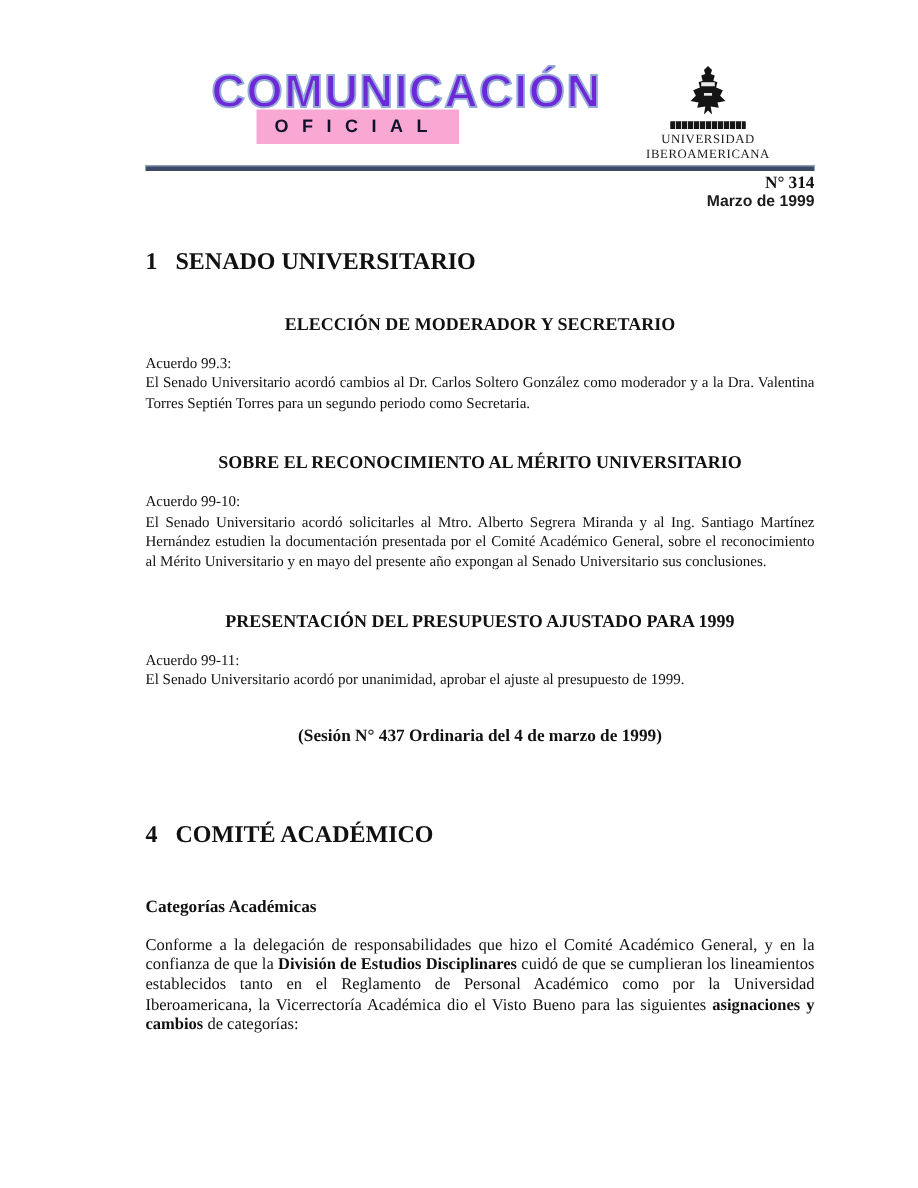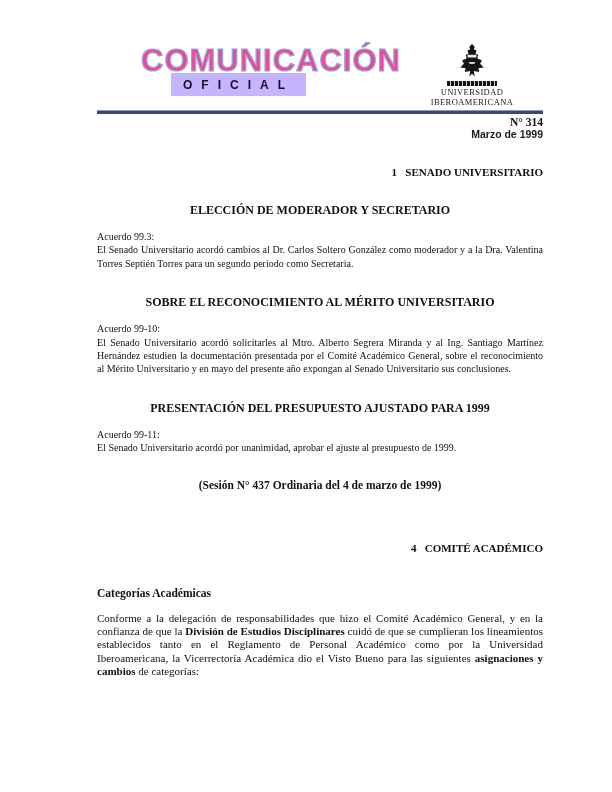--- a/index.html
+++ b/index.html
@@ -24,29 +24,29 @@
     align-items:flex-start;
     height:62px;
   }
   .logo-block { margin-left:44px; }
   .logo-title {
     font-family:"Liberation Sans", sans-serif;
     font-weight:bold;
     font-size:31px;
     line-height:34px;
     letter-spacing:1px;
-    color:#ec4899;
+    color:#6d28d9;
     -webkit-text-stroke:1.2px #96aad6;
     text-shadow:0 0 1px #b9c6e6;
     white-space:nowrap;
   }
   .logo-bar {
     margin:-5px 0 0 30px;
     width:fit-content;
-    background:#c4b5fd;
+    background:#f9a8d4;
     padding:2px 12px 3px 12px;
   }
   .logo-bar span {
     font-family:"Liberation Sans", sans-serif;
     font-weight:bold;
     font-size:12px;
     letter-spacing:9px;
     color:#10102c;
   }
   .uni-block {
@@ -86,23 +86,23 @@
   }
   .issue-date {
     font-family:"Liberation Sans", sans-serif;
     font-weight:bold;
     font-size:10.5px;
     line-height:12px;
     color:#1c1c1c;
   }
   
   .section-heading {
-    font-size:11px;
-    font-weight:bold;
-    text-align:right;
+    font-size:16px;
+    font-weight:bold;
+    text-align:left;
     margin:26px 0 0 0;
     white-space:pre;
   }
   .item { margin-top:25px; }
   .item-title {
     font-size:12px;
     font-weight:bold;
     margin:0;
     text-align:center;
   }

